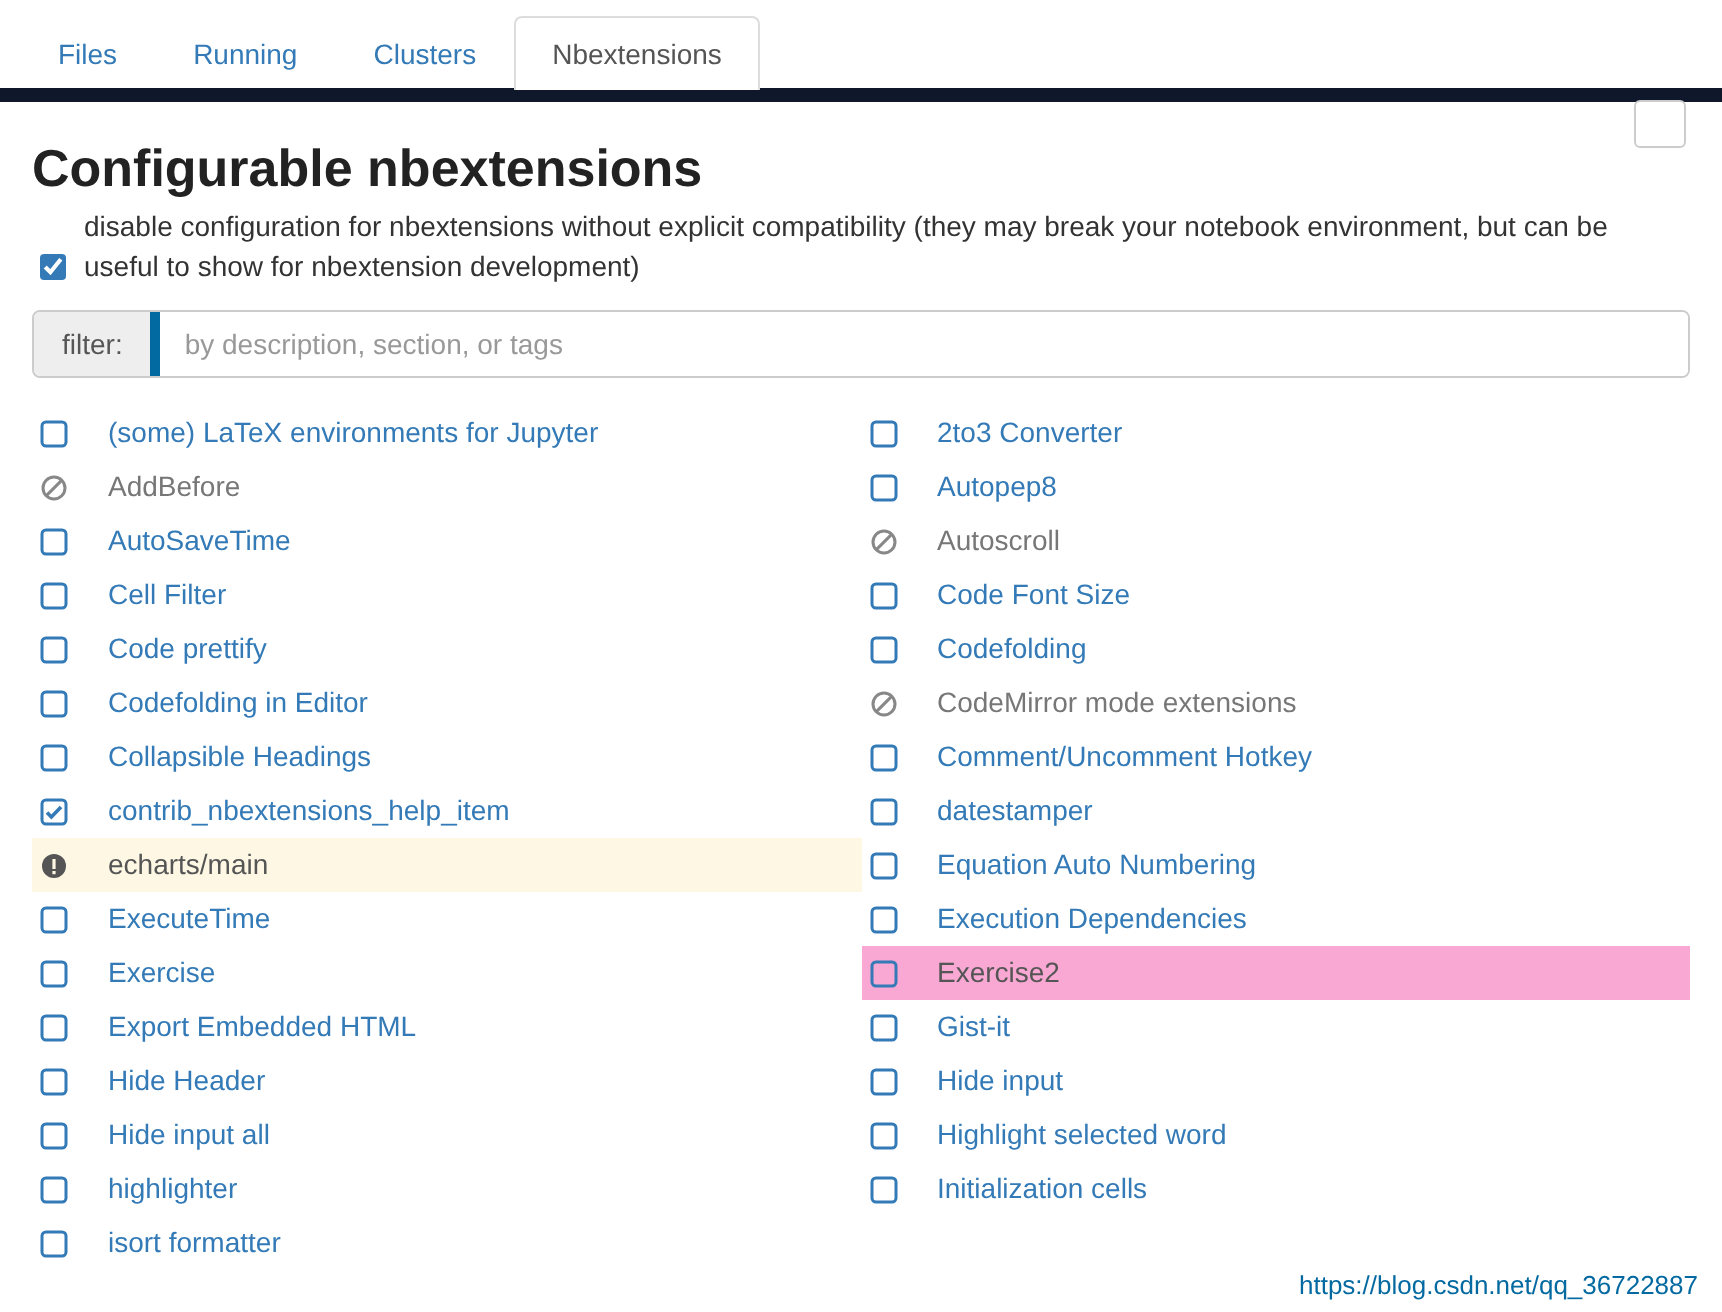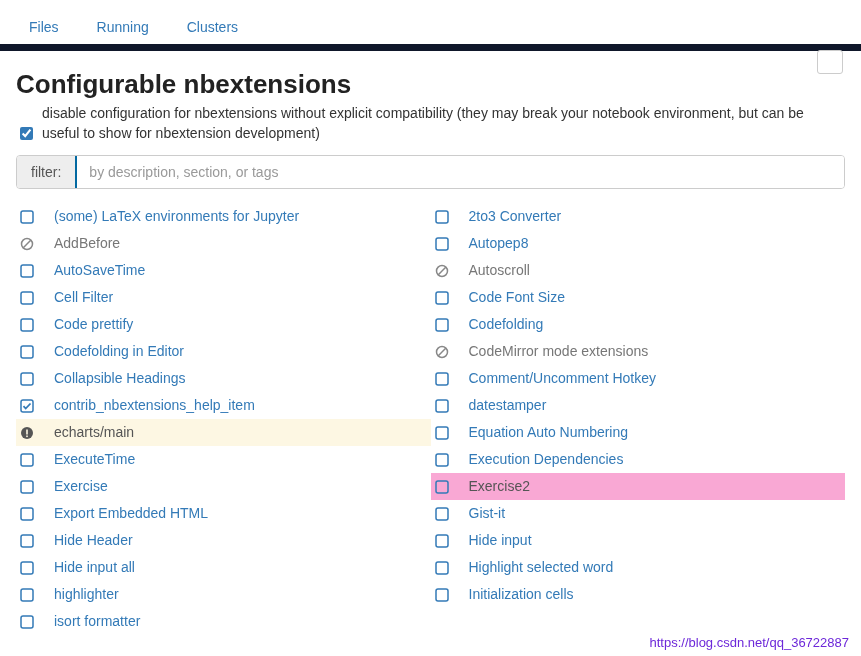--- a/index.html
+++ b/index.html
@@ -70,21 +70,21 @@
     display: flex;
     border: 1px solid #ccc;
     border-radius: 4px;
     overflow: hidden;
     margin-bottom: 14px;
   }
   .filter-label {
     background: #eee;
     padding: 8px 14px;
     color: #555;
-    border-right: 2px solid #0369a1;
+    border-right: 5px solid #0369a1;
     font-size: 14px;
   }
   .filter-input {
     flex: 1;
     border: none;
     padding: 8px 12px;
     font-size: 14px;
     outline: none;
   }
   .filter-input::placeholder { color: #999; }
@@ -112,33 +112,34 @@
     display: inline-flex;
     align-items: center;
     justify-content: center;
     flex-shrink: 0;
   }
   .ext-icon svg { width: 14px; height: 14px; display: block; }
   .watermark {
     position: absolute;
     right: 12px;
     bottom: 6px;
-    color: #6d28d9;
+    color: #0369a1;
     font-size: 13px;
     pointer-events: none;
     padding-left: 13px;
   }
 </style>
 </head>
 <body>
 
 <div class="tabs">
   <div class="tab">Files</div>
   <div class="tab">Running</div>
   <div class="tab">Clusters</div>
+  <div class="tab active">Nbextensions</div>
 </div>
 
 <div class="refresh-btn">
   <span>
     <svg viewBox="0 0 16 16">
         <path fill="#333" d="M13.6 2.4A7 7 0 0 0 1.1 7h2a5 5 0 0 1 8.9-2.5L10 6h5V1l-1.4 1.4zM12.9 9a5 5 0 0 1-8.9 2.5L6 10H1v5l1.4-1.4A7 7 0 0 0 14.9 9h-2z"></path>
       </svg>
   </span>
 </div>
 

